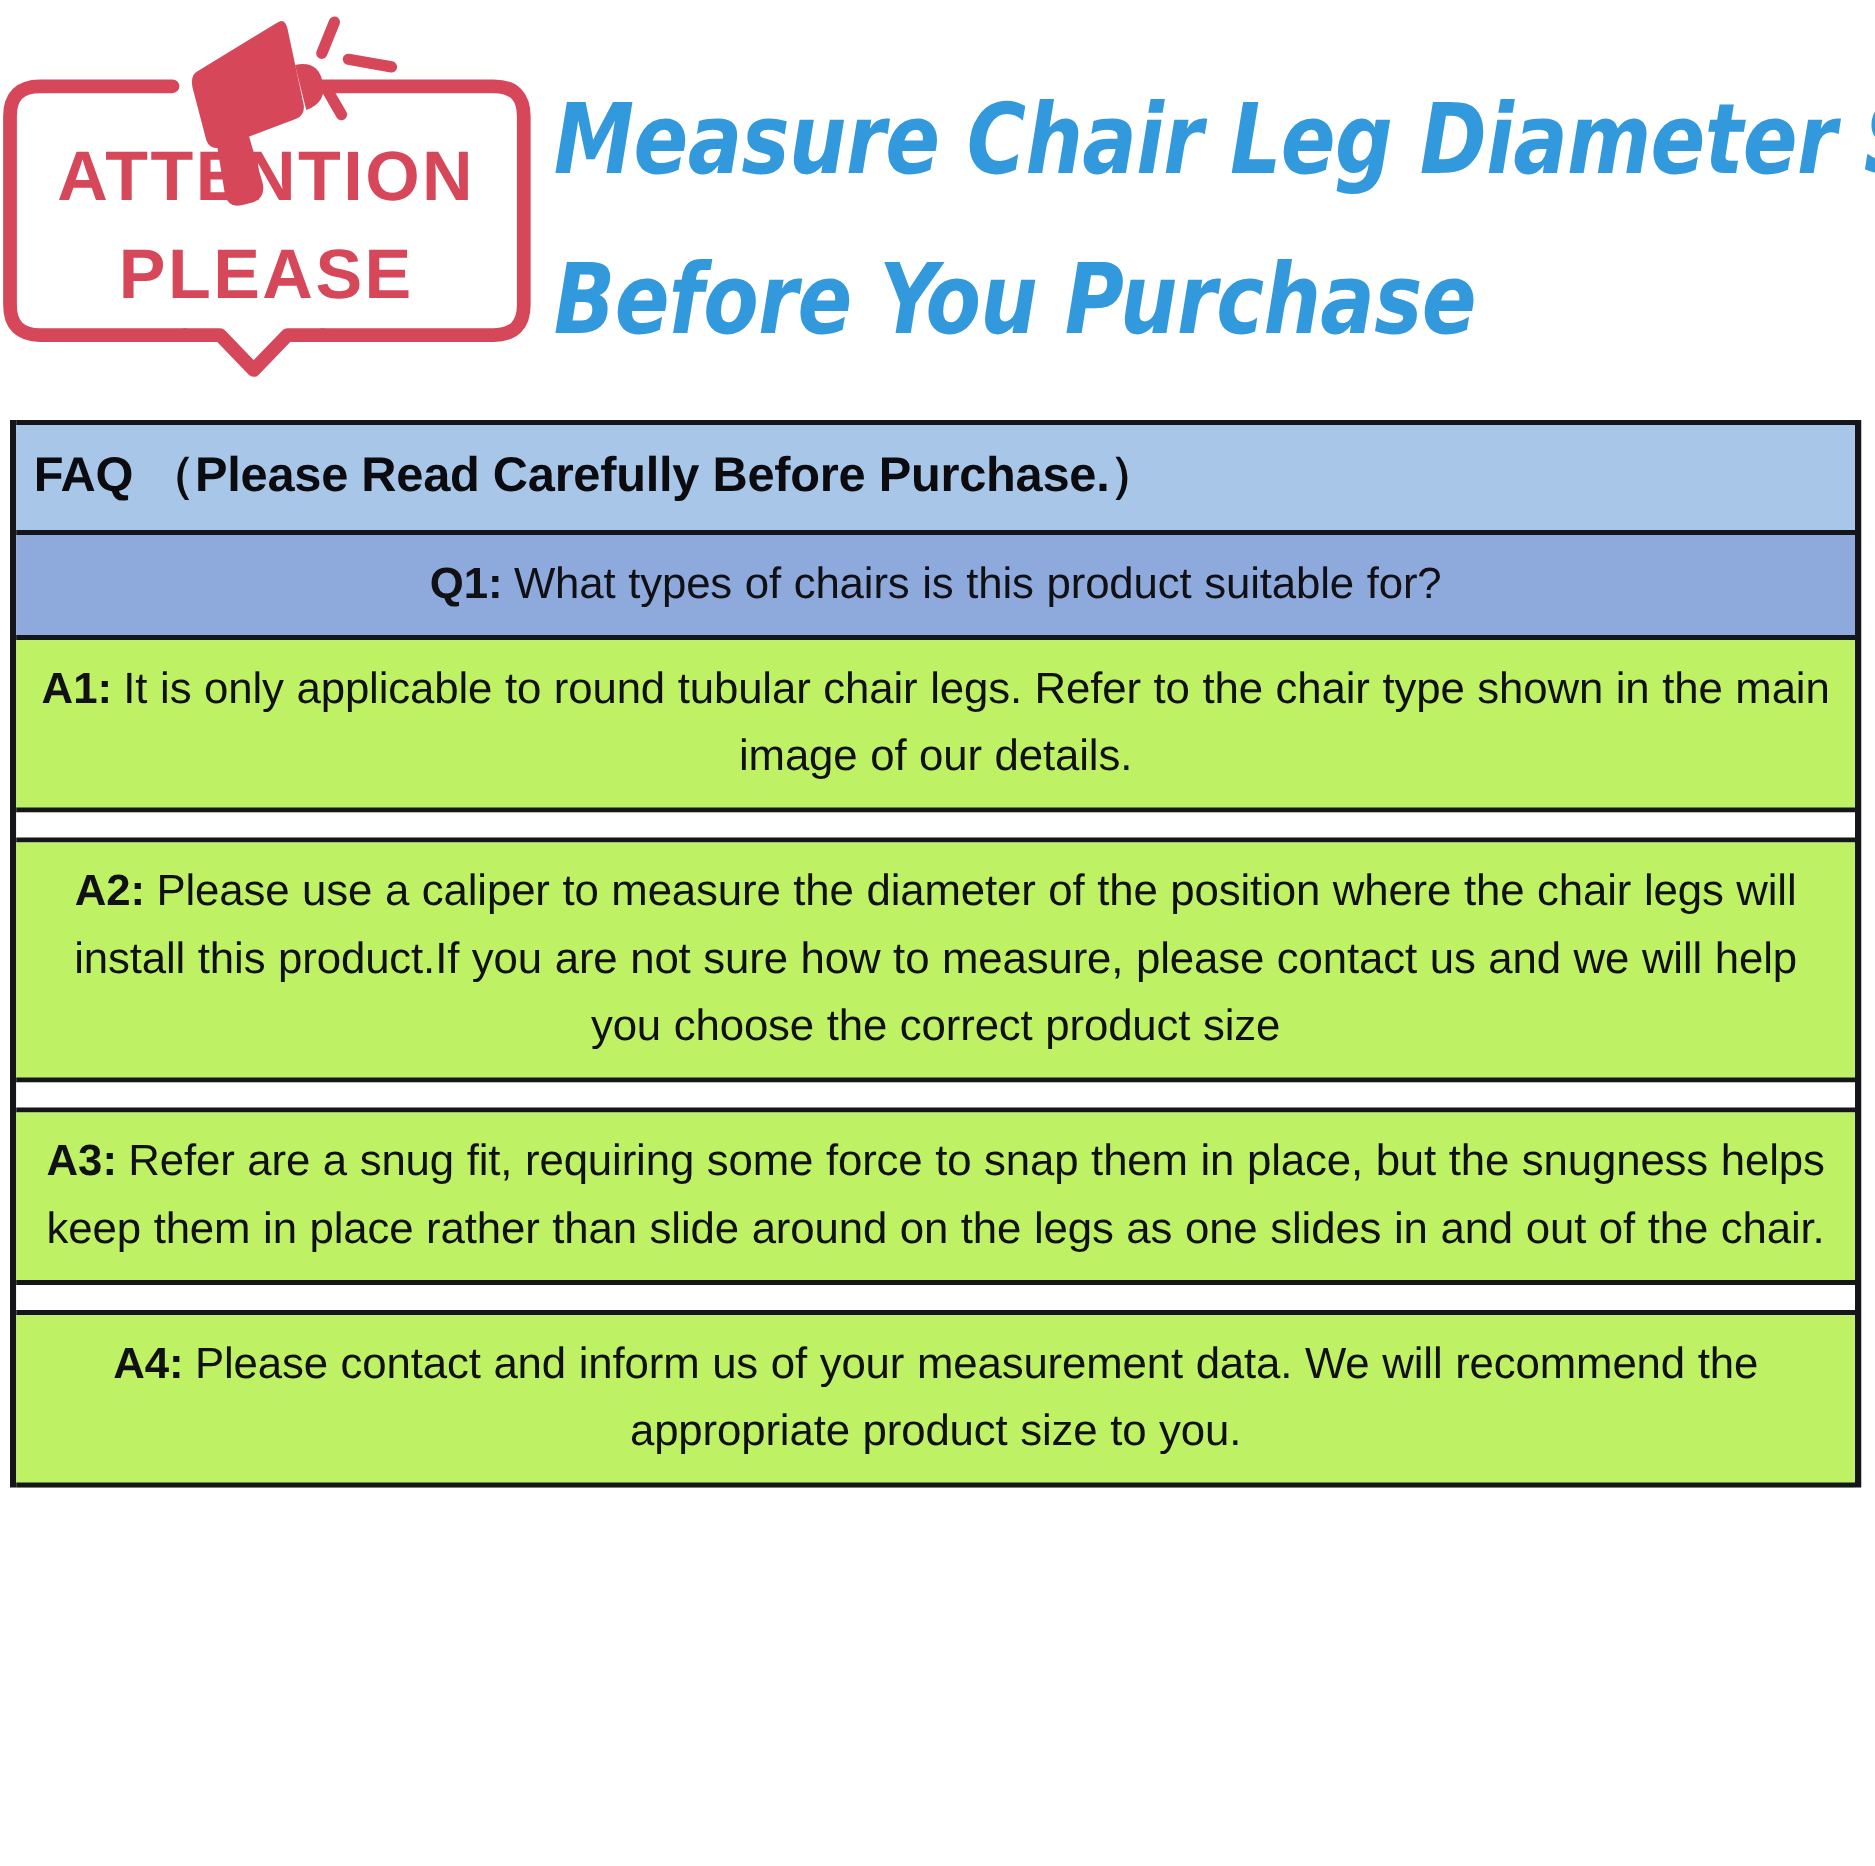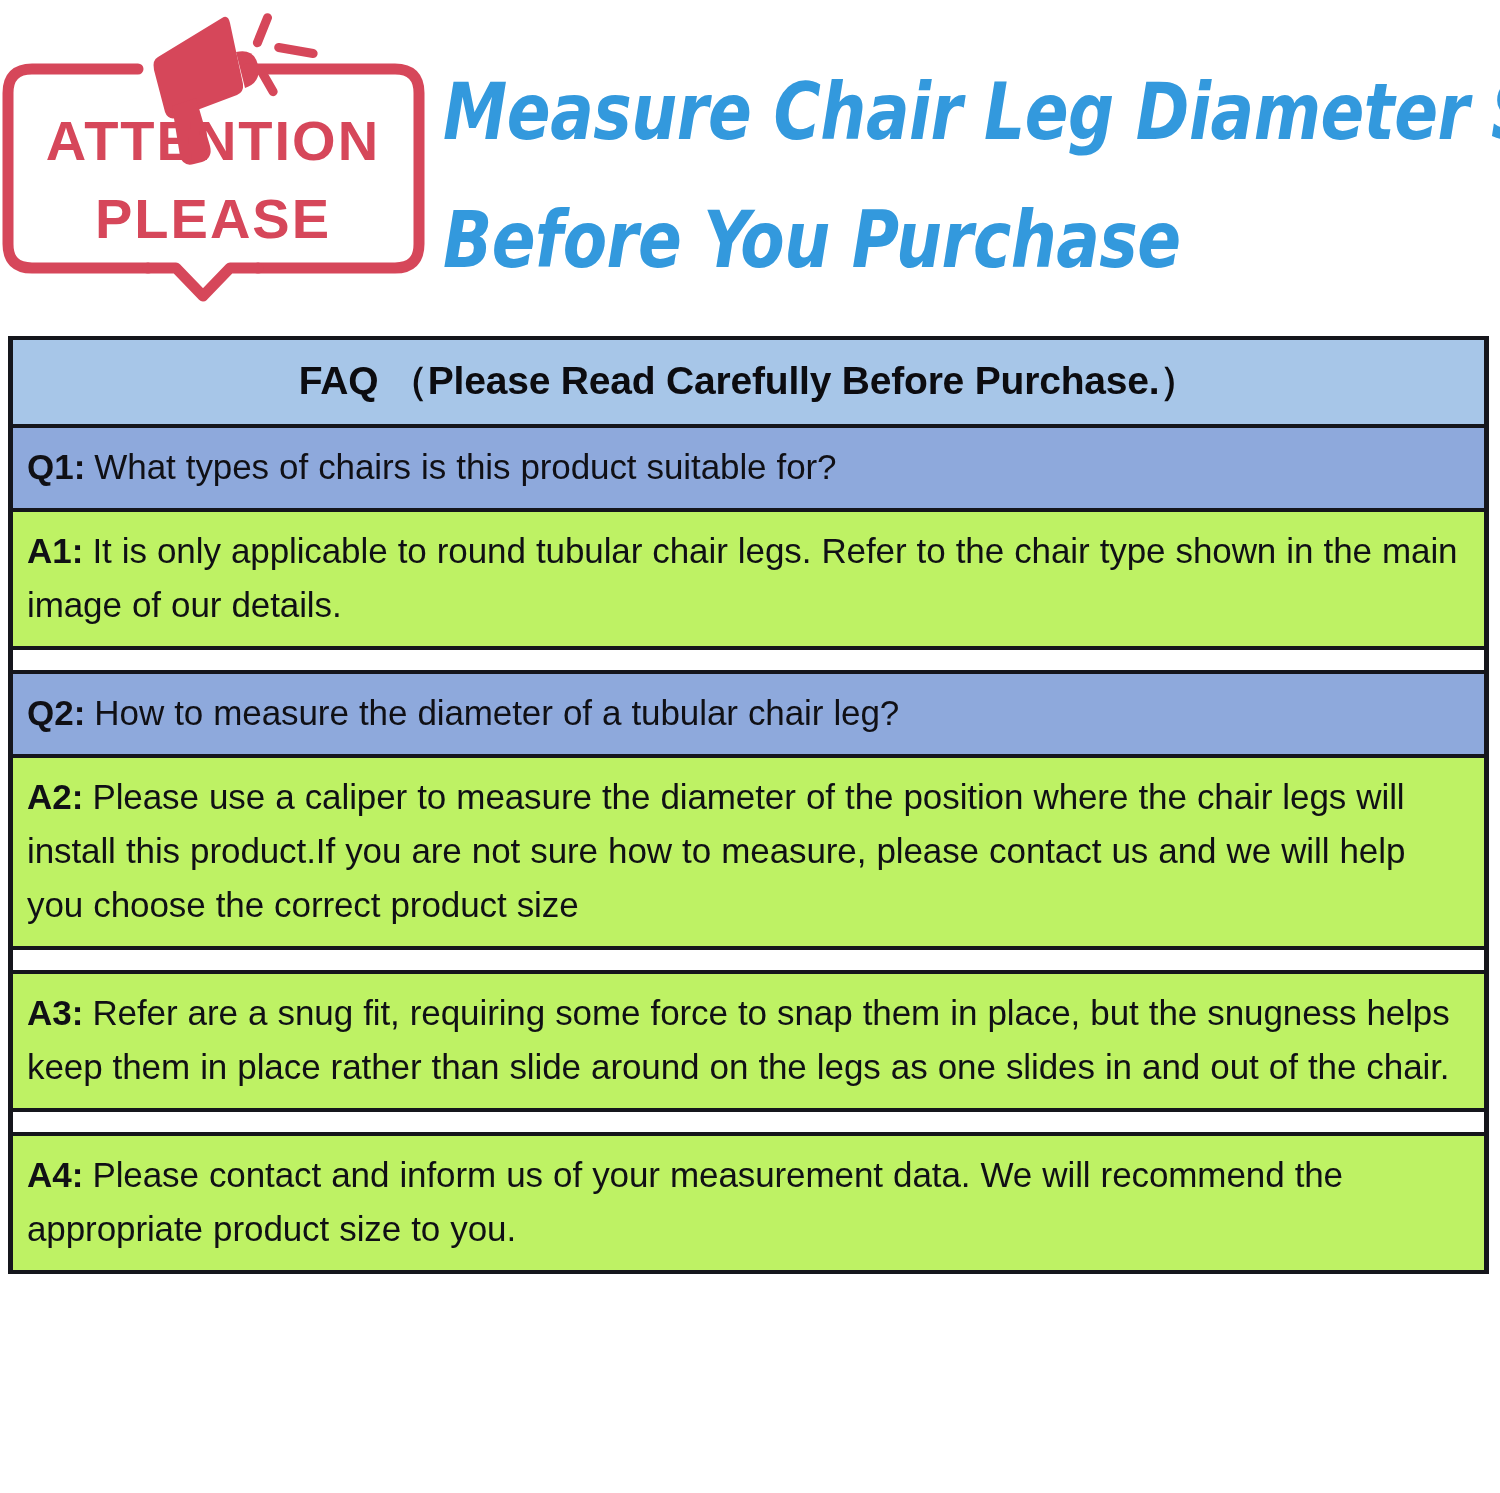--- a/index.html
+++ b/index.html
@@ -67,21 +67,21 @@
     border-left: 5px solid #15161c;
     border-right: 5px solid #15161c;
     background: #ffffff;
   }
   .faq-row {
     position: relative;
     border-top: 4px solid #15161c;
     border-bottom: 4px solid #15161c;
     padding: 12px 14px 14px 14px;
   }
-  .faq-row + .faq-row { border-top: none; }
+  .faq-row + .faq-row { border-top: none; text-align: center; }
 
   .row-header {
     background: #a7c6e8;
     padding-top: 16px;
     padding-bottom: 18px;
   }
   .row-q {
     background: #8ea9dc;
   }
   .row-a {
@@ -111,21 +111,20 @@
     letter-spacing: 0px;
   }
   .faq-text .sp { display: inline-block; width: 9px; }
 
   .header-text {
     font-size: 39px;
     line-height: 50px;
     font-weight: bold;
     color: #0c0c10;
     letter-spacing: -0.2px;
-    text-align: center;
   }
 </style>
 </head>
 <body>
 
 <div class="header">
 
   <div class="attention-badge">
     <svg viewBox="0 0 430 310" xmlns="http://www.w3.org/2000/svg" aria-hidden="true">
 
@@ -174,25 +173,20 @@
     </div>
   </div>
 
   <div class="faq-row row-a">
     <div class="faq-text">
       <span class="lbl">A1:</span><span class="sp"></span><span>It is only applicable to round tubular chair legs. Refer to the chair type shown in the main image of our details.</span>
     </div>
   </div>
   <div class="faq-row row-gap row-gap-top"></div>
 
-  <div class="faq-row row-q">
-    <div class="faq-text">
-      <span class="lbl">Q2:</span><span class="sp"></span><span>How to measure the diameter of a tubular chair leg?</span>
-    </div>
-  </div>
 
   <div class="faq-row row-a">
     <div class="faq-text">
       <span class="lbl">A2:</span><span class="sp"></span><span>Please use a caliper to measure the diameter of the position where the chair legs will install this product.If you are not sure how to measure, please contact us and we will help you choose the correct product size</span>
     </div>
   </div>
   <div class="faq-row row-gap row-gap-top"></div>
 
 
   <div class="faq-row row-a">

